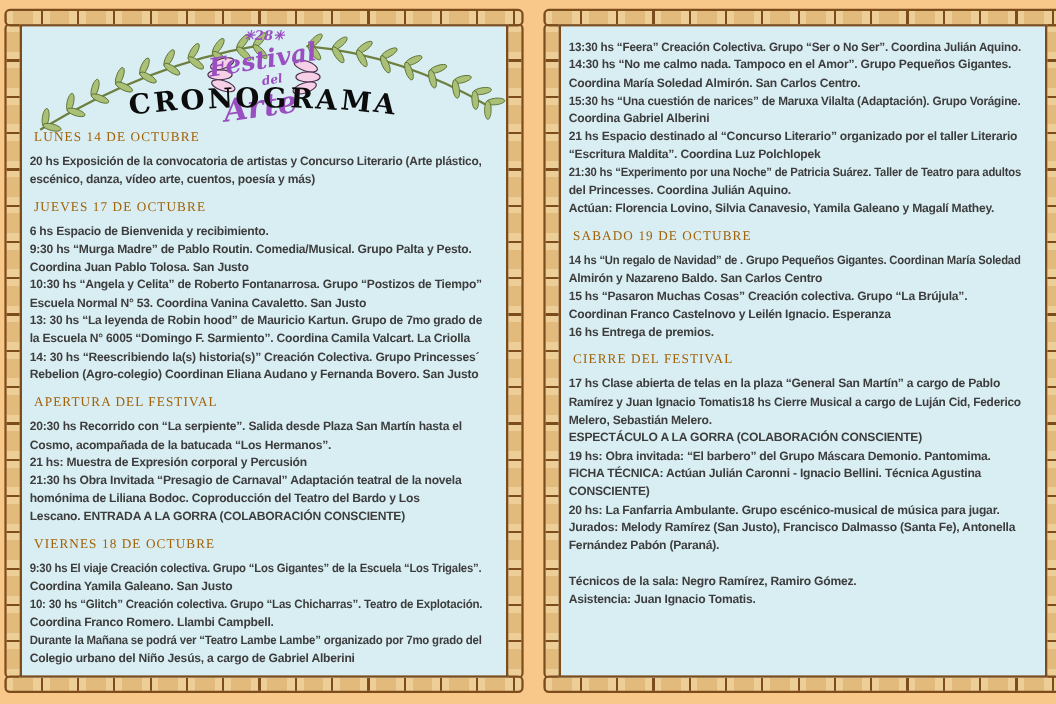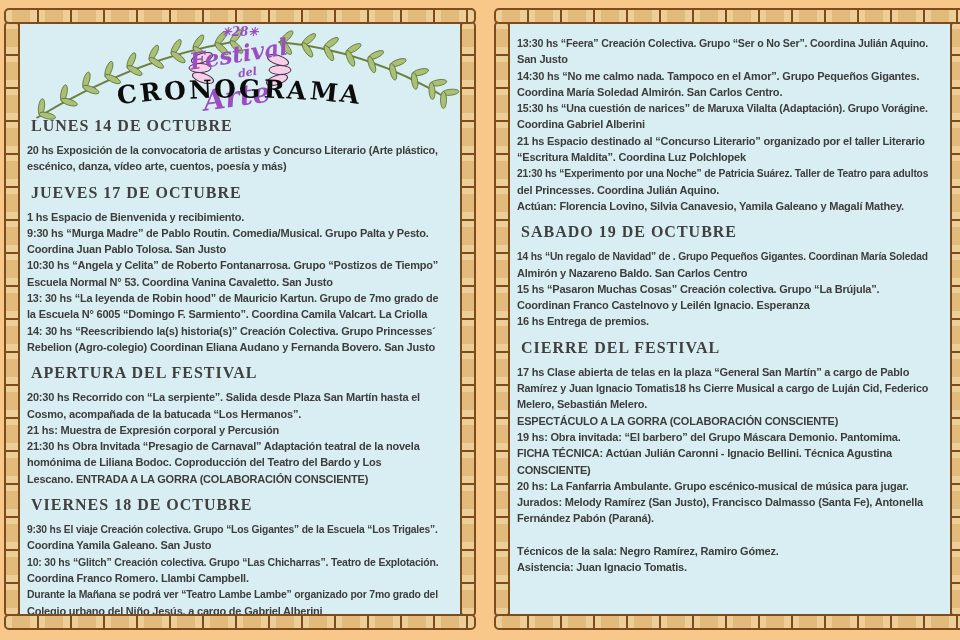--- a/index.html
+++ b/index.html
@@ -26,22 +26,22 @@
   .laurel{position:absolute;top:0;left:0;width:100%;height:100px;overflow:visible;}
   .logo{position:absolute;top:-4px;left:50%;transform:translateX(-50%);overflow:visible;z-index:2;}
   .logo text{font-family:"DejaVu Serif",serif;font-style:italic;font-weight:bold;fill:#9a4fc0;}
   .cronograma{
     position:absolute;left:0;right:0;top:56px;text-align:center;z-index:3;
     font-family:"DejaVu Serif",serif;font-weight:bold;font-size:25px;color:#0c0c0c;letter-spacing:3px;
   }
   .cronograma span{display:inline-block;}
   .sections{position:relative;}
   .section-title{
-    font-family:"Liberation Serif",serif;font-weight:700;font-size:16px;
-    letter-spacing:1px;color:#404040;margin:9px 0 7px 4px;white-space:nowrap;
+    font-family:"Liberation Serif",serif;font-weight:400;font-size:12px;
+    letter-spacing:1px;color:#a16207;margin:9px 0 7px 4px;white-space:nowrap;
   }
   .line{
     font-weight:700;font-size:11px;letter-spacing:-0.2px;color:#3d3d3d;
     line-height:16.3px;white-space:nowrap;transform-origin:left center;
   }
   #right-panel .sections{padding-top:11px;}
 </style>
 </head>
 <body>
 
@@ -111,21 +111,21 @@
           <text x="74" y="56" font-size="11" text-anchor="middle" transform="rotate(-9 74 56)">del</text>
           <text x="64" y="86" font-size="28" text-anchor="middle" transform="rotate(-8 64 86)">Arte</text>
         </svg>
       </div>
       <div class="cronograma" id="cronograma"><span style="transform: translateY(0px) rotate(-8.1deg);">C</span><span style="transform: translateY(-2.16px) rotate(-6.3deg);">R</span><span style="transform: translateY(-3.78px) rotate(-4.5deg);">O</span><span style="transform: translateY(-4.86px) rotate(-2.7deg);">N</span><span style="transform: translateY(-5.4px) rotate(-0.9deg);">O</span><span style="transform: translateY(-5.4px) rotate(0.9deg);">G</span><span style="transform: translateY(-4.86px) rotate(2.7deg);">R</span><span style="transform: translateY(-3.78px) rotate(4.5deg);">A</span><span style="transform: translateY(-2.16px) rotate(6.3deg);">M</span><span style="transform: translateY(0px) rotate(8.1deg);">A</span></div>
       <div class="sections">
           <div class="section-title">LUNES 14 DE OCTUBRE</div>
           <div class="line" style="transform: scaleX(0.983254);">20 hs Exposición de la convocatoria de artistas y Concurso Literario (Arte plástico,</div>
           <div class="line">escénico, danza, vídeo arte, cuentos, poesía y más)</div>
           <div class="section-title">JUEVES 17 DE OCTUBRE</div>
-          <div class="line">1 hs Espacio de Bienvenida y recibimiento.</div>
+          <div class="line">6 hs Espacio de Bienvenida y recibimiento.</div>
           <div class="line">9:30 hs “Murga Madre” de Pablo Routin. Comedia/Musical. Grupo Palta y Pesto.</div>
           <div class="line">Coordina Juan Pablo Tolosa. San Justo</div>
           <div class="line" style="transform: scaleX(0.997573);">10:30 hs “Angela y Celita” de Roberto Fontanarrosa. Grupo “Postizos de Tiempo”</div>
           <div class="line">Escuela Normal N° 53. Coordina Vanina Cavaletto. San Justo</div>
           <div class="line" style="transform: scaleX(0.990361);">13: 30 hs “La leyenda de Robin hood” de Mauricio Kartun. Grupo de 7mo grado de</div>
           <div class="line">la Escuela N° 6005 “Domingo F. Sarmiento”. Coordina Camila Valcart. La Criolla</div>
           <div class="line">14: 30 hs “Reescribiendo la(s) historia(s)” Creación Colectiva. Grupo Princesses´</div>
           <div class="line">Rebelion (Agro-colegio) Coordinan Eliana Audano y Fernanda Bovero. San Justo</div>
           <div class="section-title">APERTURA DEL FESTIVAL</div>
           <div class="line">20:30 hs Recorrido con “La serpiente”. Salida desde Plaza San Martín hasta el</div>
@@ -148,21 +148,20 @@
 
 <div class="panel" id="right-panel">
   <div class="bamboo b-v b-left"></div>
   <div class="bamboo b-v b-right"></div>
   <div class="bamboo b-h b-top"></div>
   <div class="bamboo b-h b-bottom"></div>
   <div class="content">
     <div class="content-inner">
       <div class="sections">
           <div class="line" style="transform: scaleX(0.967059);">13:30 hs “Feera” Creación Colectiva. Grupo “Ser o No Ser”. Coordina Julián Aquino.</div>
-          <div class="line">San Justo</div>
           <div class="line">14:30 hs “No me calmo nada. Tampoco en el Amor”. Grupo Pequeños Gigantes.</div>
           <div class="line">Coordina María Soledad Almirón. San Carlos Centro.</div>
           <div class="line" style="transform: scaleX(0.971631);">15:30 hs “Una cuestión de narices” de Maruxa Vilalta (Adaptación). Grupo Vorágine.</div>
           <div class="line">Coordina Gabriel Alberini</div>
           <div class="line">21 hs Espacio destinado al “Concurso Literario” organizado por el taller Literario</div>
           <div class="line">“Escritura Maldita”. Coordina Luz Polchlopek</div>
           <div class="line" style="transform: scaleX(0.934091);">21:30 hs “Experimento por una Noche” de Patricia Suárez. Taller de Teatro para adultos</div>
           <div class="line">del Princesses. Coordina Julián Aquino.</div>
           <div class="line">Actúan: Florencia Lovino, Silvia Canavesio, Yamila Galeano y Magalí Mathey.</div>
           <div class="section-title">SABADO 19 DE OCTUBRE</div>

